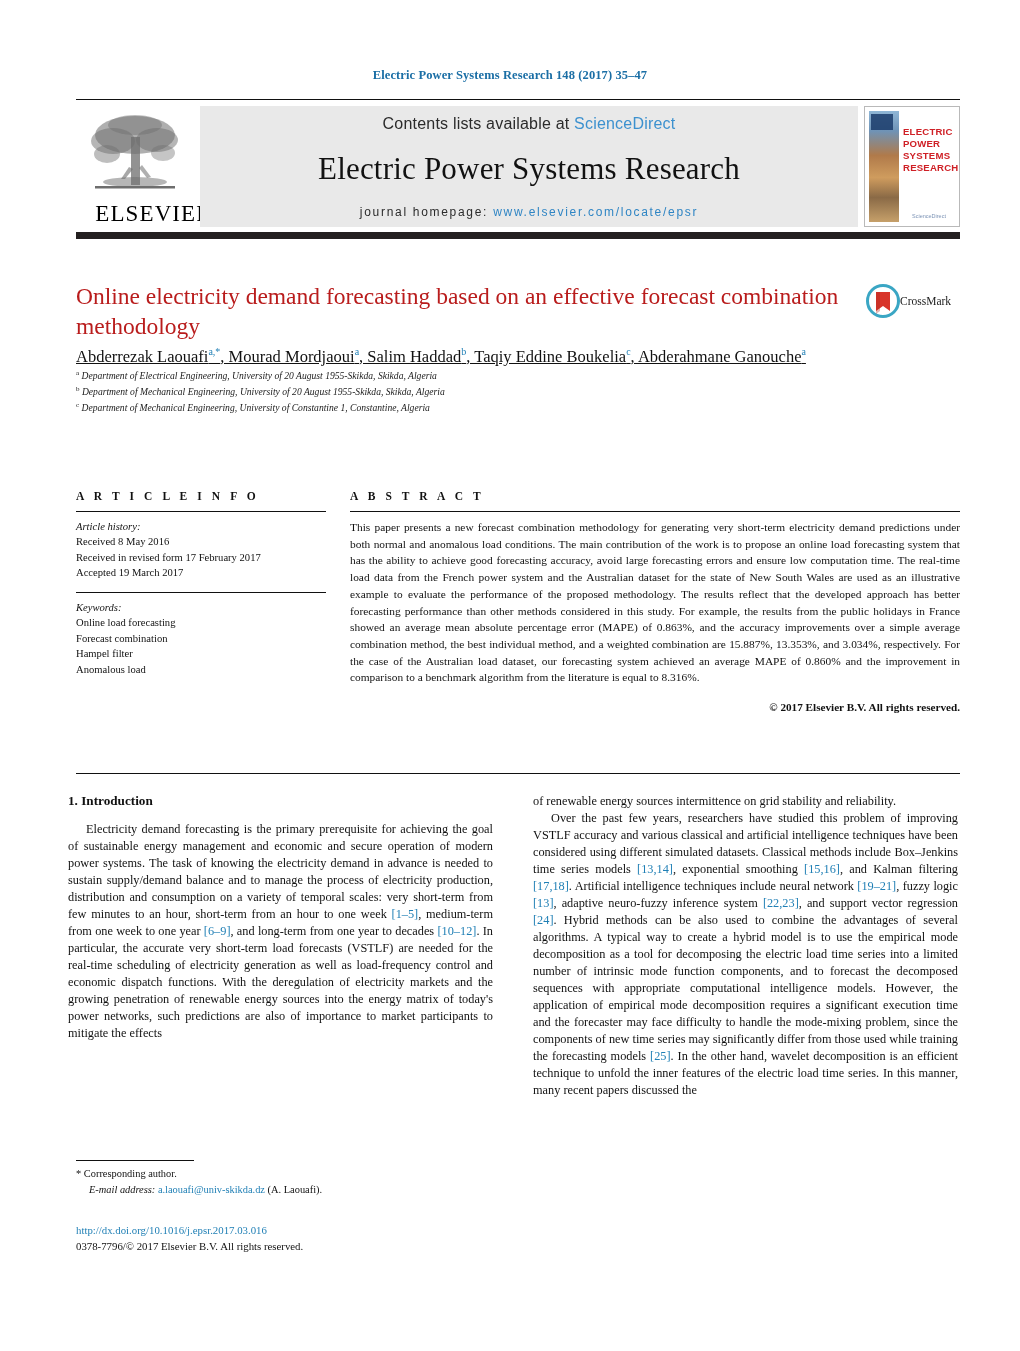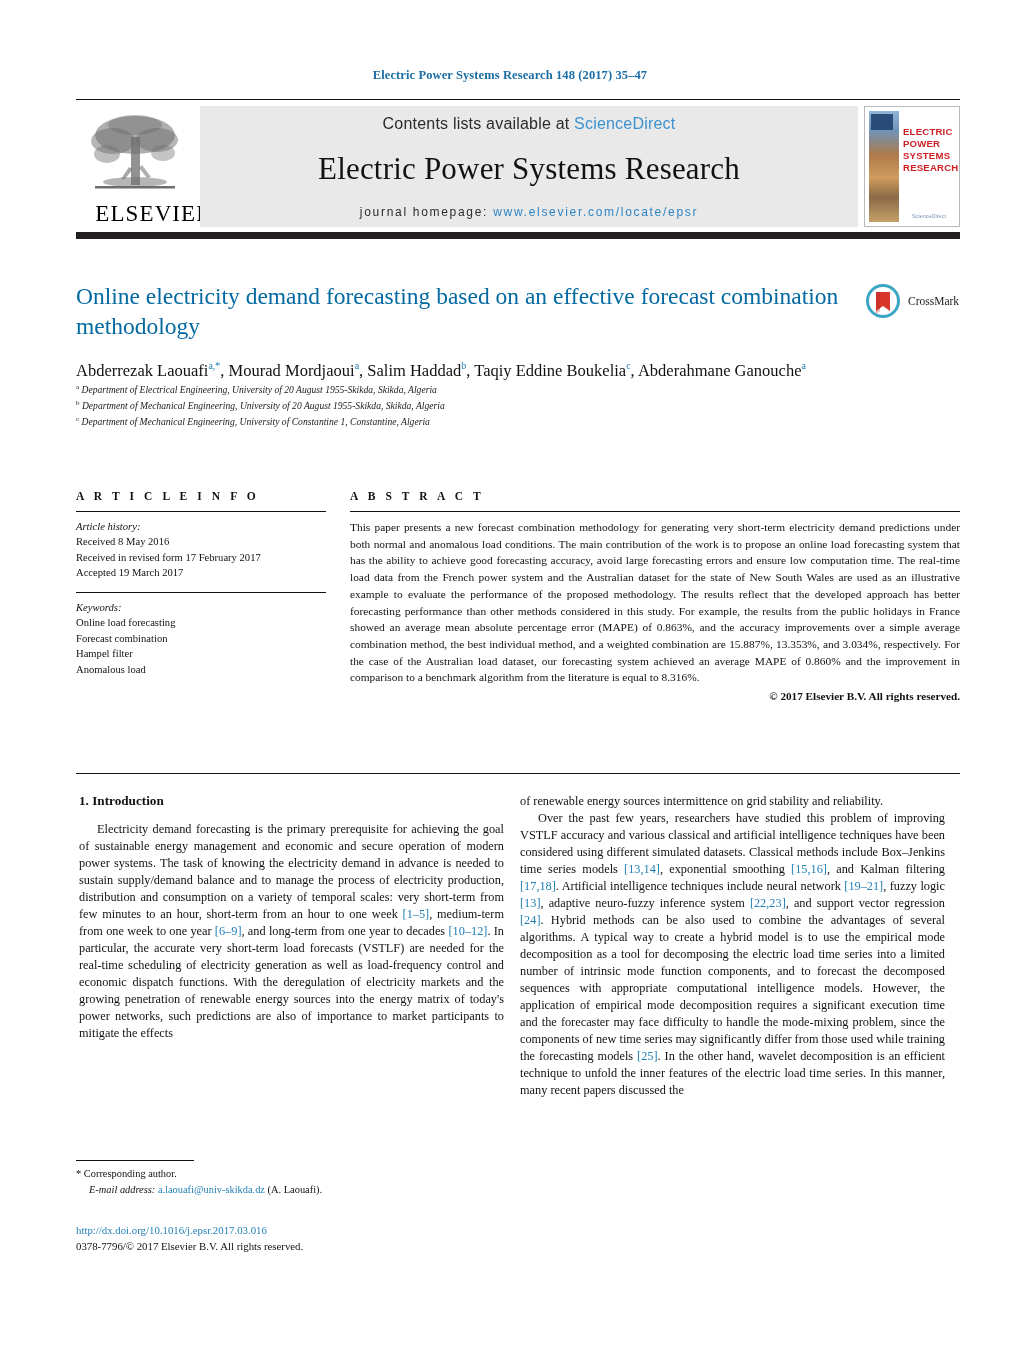--- a/index.html
+++ b/index.html
@@ -151,51 +151,52 @@
   .title-block {
     position: absolute;
     top: 282px;
     left: 76px;
     width: 884px;
   }
   .article-title {
     font-family: "Liberation Serif", serif;
     font-size: 23.5px;
     line-height: 1.26;
-    color: #0369a1;
+    color: #b91c1c;
     width: 770px;
     margin: 0;
     font-weight: normal;
   }
   .authors {
-    margin-top: 18px;
+    margin-top: 4px;
     font-family: "Liberation Serif", serif;
     font-size: 16.5px;
     line-height: 1.35;
     width: 790px;
     color: #111;
+    text-decoration: underline;
   }
   .authors sup { color: #1f7fb5; font-size: 10px; }
   .affiliations {
     font-family: "Liberation Serif", serif;
     font-style: italic;
     font-size: 9.6px;
     line-height: 1.52;
     color: #1a1a1a;
   }
   .affiliations sup { font-style: normal; font-size: 7px; }
 
   .crossmark {
     position: absolute;
     top: 284px;
     left: 866px;
     width: 96px;
     display: flex;
     align-items: center;
-    gap: 8px;
+    gap: 0;
   }
   .crossmark-label {
     font-family: "Liberation Serif", serif;
     font-size: 11.5px;
     color: #222;
   }
 
   
   .info-abstract {
     position: absolute;
@@ -228,44 +229,44 @@
 
   .abstract-text {
     margin-top: 7px;
     font-family: "Liberation Serif", serif;
     font-size: 11.4px;
     line-height: 1.465;
     text-align: justify;
     color: #111;
   }
   .copyright {
-    margin-top: 4px;
+    margin-top: 15px;
     text-align: right;
     font-family: "Liberation Serif", serif;
     font-size: 11.2px;
     font-weight: bold;
     color: #111;
   }
 
   .abs-rule-bottom {
     position: absolute;
     top: 773px;
     left: 76px;
     width: 884px;
     border-top: 1.3px solid #111;
   }
 
   
   .body-cols {
     position: absolute;
     top: 793px;
-    left: 79px;
+    left: 68px;
     width: 884px;
     display: flex;
-    gap: 16px;
+    gap: 40px;
   }
   .bcol { width: 425px; flex: 0 0 425px; }
   h2.sec-title {
     font-family: "Liberation Serif", serif;
     font-size: 13.2px;
     font-weight: bold;
     margin: 0 0 12px 0;
     color: #111;
   }
   .para {

